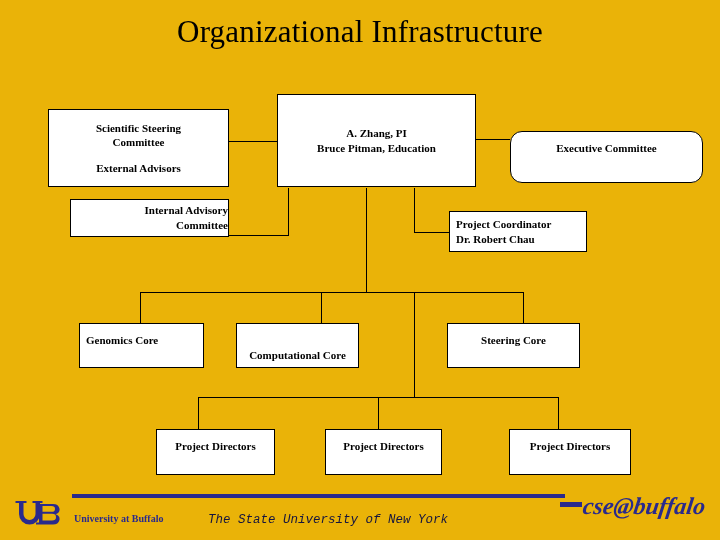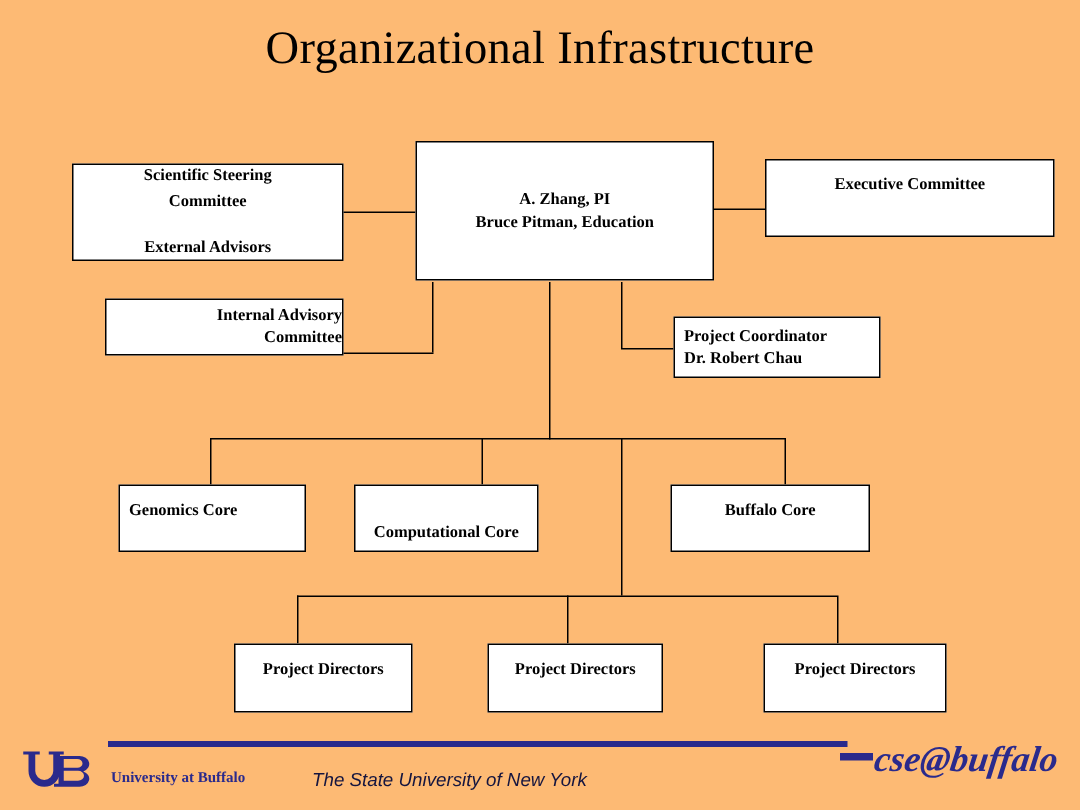--- a/index.html
+++ b/index.html
@@ -11,21 +11,21 @@
     height: 540px;
     background: #ffffff;
     font-family: "Liberation Serif", "DejaVu Serif", serif;
     color: #000000;
     overflow: hidden;
   }
   #slide {
     position: relative;
     width: 720px;
     height: 540px;
-    background: #fdba74;
+    background: #eab308;
   }
 
   
   .title {
     position: absolute;
     left: 0;
     top: 14px;
     width: 720px;
     text-align: center;
     font-family: "Liberation Serif", "DejaVu Serif", serif;
@@ -95,21 +95,21 @@
     font-family: "Liberation Serif", "DejaVu Serif", serif;
     font-weight: bold;
     font-size: 10px;
     color: #2a2a8c;
     white-space: nowrap;
   }
   .footer-sub {
     position: absolute;
     left: 208px;
     top: 513px;
-    font-family: Liberation Sans, sans-serif;
+    font-family: Liberation Mono, monospace;
     font-style: italic;
     font-size: 12.5px;
     color: #15153f;
     white-space: nowrap;
   }
   .cse-logo {
     position: absolute;
     left: 560px;
     top: 486px;
     width: 152px;
@@ -140,33 +140,33 @@
   <div class="vline" style="left:321px; top:292px; width:0; height:31px;"></div>
   <div class="vline" style="left:523px; top:292px; width:0; height:31px;"></div>
 
   <div class="vline" style="left:414px; top:292px; width:0; height:105px;"></div>
 
   <div class="hline" style="left:198px; top:397px; width:360px;"></div>
   <div class="vline" style="left:198px; top:397px; width:0; height:32px;"></div>
   <div class="vline" style="left:378px; top:397px; width:0; height:32px;"></div>
   <div class="vline" style="left:558px; top:397px; width:0; height:32px;"></div>
 
-  <div class="box center-text" style="left:48px; top:109px; width:181px; height:65px;justify-content:space-between;">
+  <div class="box center-text" style="left:48px; top:109px; width:181px; height:78px;">
     <span class="line">Scientific Steering</span>
     <span class="line">Committee</span>
     <span class="gap"></span>
     <span class="line">External Advisors</span>
   </div>
 
   <div class="box center-text" style="left:277px; top:94px; width:199px; height:93px;">
     <span class="line">A. Zhang, PI</span>
     <span class="line">Bruce Pitman, Education</span>
   </div>
 
-  <div class="box center-text top-align" style="left:510px; top:106px; width:193px; height:52px; padding-top:9px;">
+  <div class="box center-text top-align" style="left:510px; top:131px; width:193px; height:52px; padding-top:9px;border-radius:12px;">
     <span class="line">Executive Committee</span>
   </div>
 
   <div class="box center-text" style="left:70px; top:199px; width:159px; height:38px;text-align:right;">
     <span class="line">Internal Advisory</span>
     <span class="line">Committee</span>
   </div>
 
   <div class="box left-text top-align" style="left:79px; top:323px; width:125px; height:45px; padding-top:9px;">
     <span class="line">Genomics Core</span>
@@ -175,21 +175,21 @@
   <div class="box left-text" style="left:449px; top:211px; width:138px; height:41px;">
     <span class="line">Project Coordinator</span>
     <span class="line">Dr. Robert Chau</span>
   </div>
 
   <div class="box center-text top-align" style="left:236px; top:323px; width:123px; height:45px; padding-top:24px;">
     <span class="line">Computational Core</span>
   </div>
 
   <div class="box center-text top-align" style="left:447px; top:323px; width:133px; height:45px; padding-top:9px;">
-    <span class="line">Buffalo Core</span>
+    <span class="line">Steering Core</span>
   </div>
 
   <div class="box center-text top-align" style="left:156px; top:429px; width:119px; height:46px; padding-top:9px;">
     <span class="line">Project Directors</span>
   </div>
 
   <div class="box center-text top-align" style="left:325px; top:429px; width:117px; height:46px; padding-top:9px;">
     <span class="line">Project Directors</span>
   </div>
 

